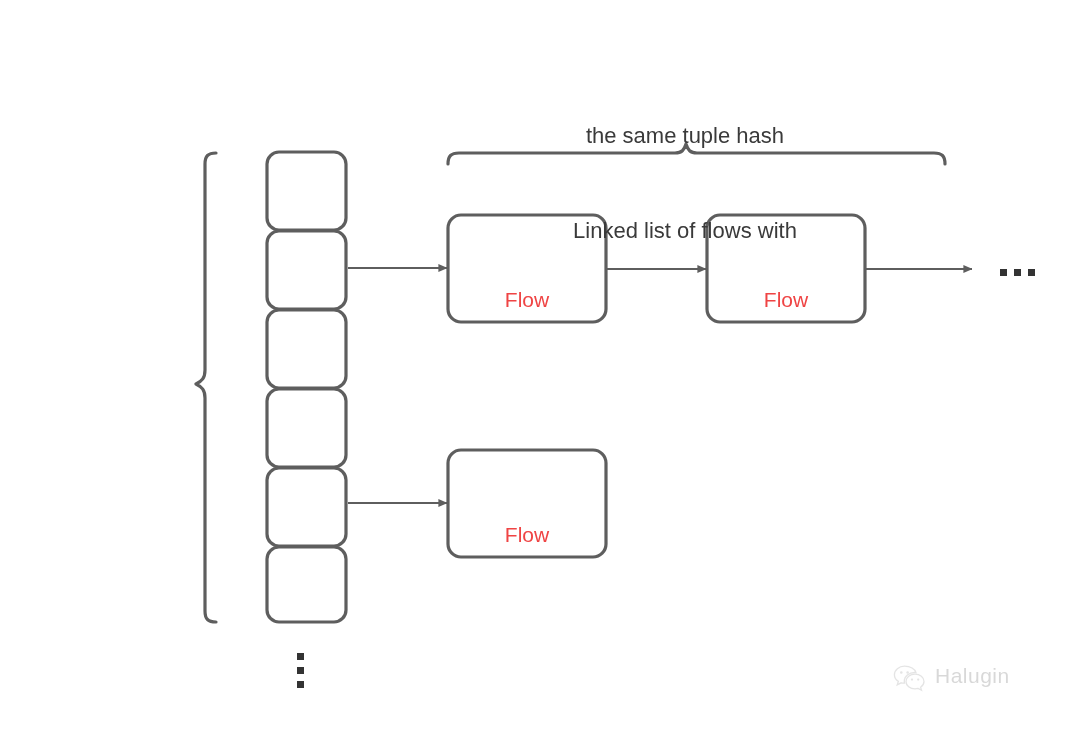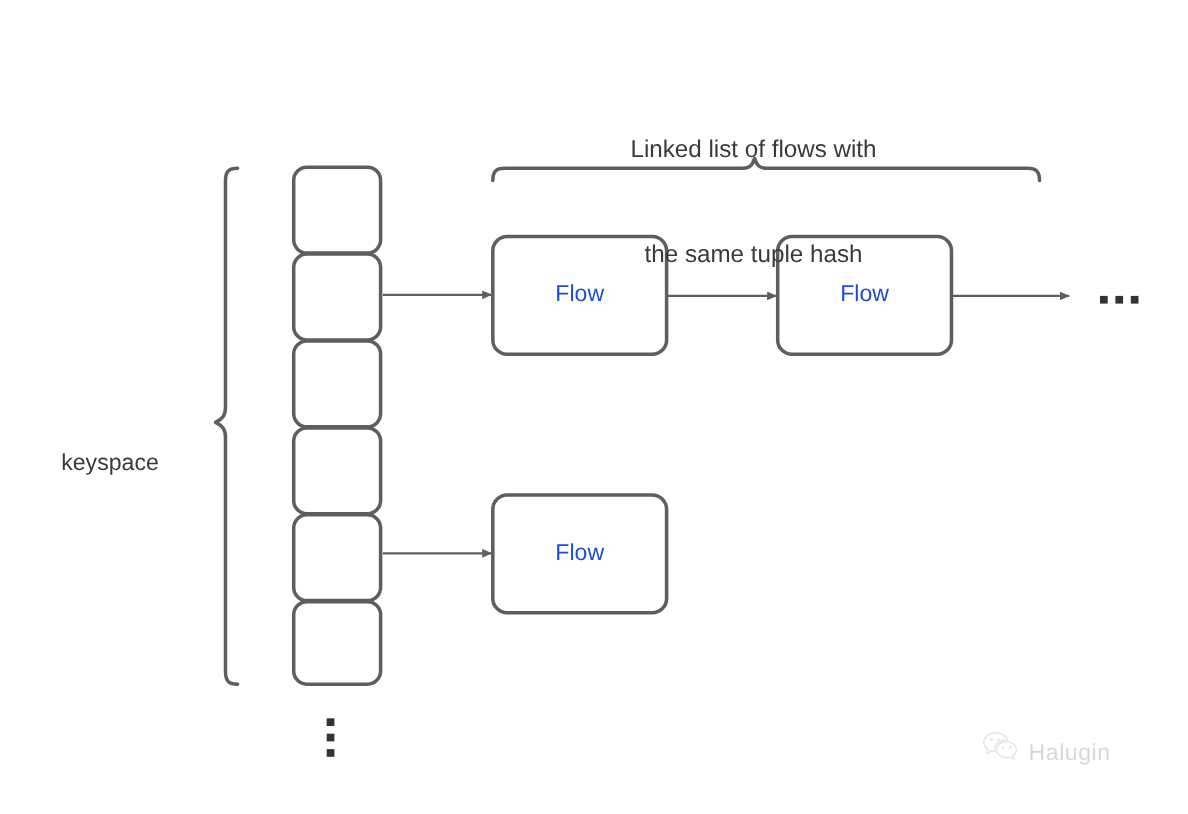--- a/index.html
+++ b/index.html
@@ -44,21 +44,22 @@
     text-align: center;
     width: 180px;
     left: 10px;
     top: 345px;
   }
   .flow-label {
     position: absolute;
     font-size: 21px;
     text-align: center;
     width: 158px;
-    color: #1d4ed8;
+    color: #ef4444;
+    margin-top: 32px;
   }
   .flow-label.f1 { left: 448px; top: 256px; }
   .flow-label.f2 { left: 707px; top: 256px; }
   .flow-label.f3 { left: 448px; top: 491px; }
   .dots-h {
     position: absolute;
     left: 1000px;
     top: 266px;
     width: 36px;
     height: 14px;
@@ -80,21 +81,21 @@
   .dots-h .sqdot:nth-child(2) { left: 14px; top: 3px; }
   .dots-h .sqdot:nth-child(3) { left: 28px; top: 3px; }
   .dots-v .sqdot:nth-child(1) { left: 2px; top: 0px; }
   .dots-v .sqdot:nth-child(2) { left: 2px; top: 14px; }
   .dots-v .sqdot:nth-child(3) { left: 2px; top: 28px; }
   .watermark {
     position: absolute;
     left: 893px;
     top: 664px;
     display: flex;
-    align-items: flex-end;
+    align-items: flex-start;
     gap: 8px;
     opacity: 0.38;
   }
   .watermark-text {
     font-size: 21px;
     color: #9a9a9a;
     letter-spacing: 0.5px;
   }
 </style>
 </head>
@@ -146,26 +147,25 @@
 
     <g>
       <line x1="348" y1="268" x2="447" y2="268" stroke="#5e5e5e" stroke-width="2" marker-end="url(#arrowhead)"></line>
       <line x1="607" y1="269" x2="706" y2="269" stroke="#5e5e5e" stroke-width="2" marker-end="url(#arrowhead)"></line>
       <line x1="866" y1="269" x2="972" y2="269" stroke="#5e5e5e" stroke-width="2" marker-end="url(#arrowhead)"></line>
       <line x1="348" y1="503" x2="447" y2="503" stroke="#5e5e5e" stroke-width="2" marker-end="url(#arrowhead)"></line>
     </g>
   </svg>
 
   <div class="txt title-text">
+    <div>the same tuple hash</div>
     <div>Linked list of flows with</div>
-    <div>the same tuple hash</div>
   </div>
 
   <div class="txt keyspace-text">
-    <div>keyspace</div>
   </div>
 
   <div class="flow-label f1">Flow</div>
   <div class="flow-label f2">Flow</div>
   <div class="flow-label f3">Flow</div>
 
   <div class="dots-h">
     <span class="sqdot"></span>
     <span class="sqdot"></span>
     <span class="sqdot"></span>

